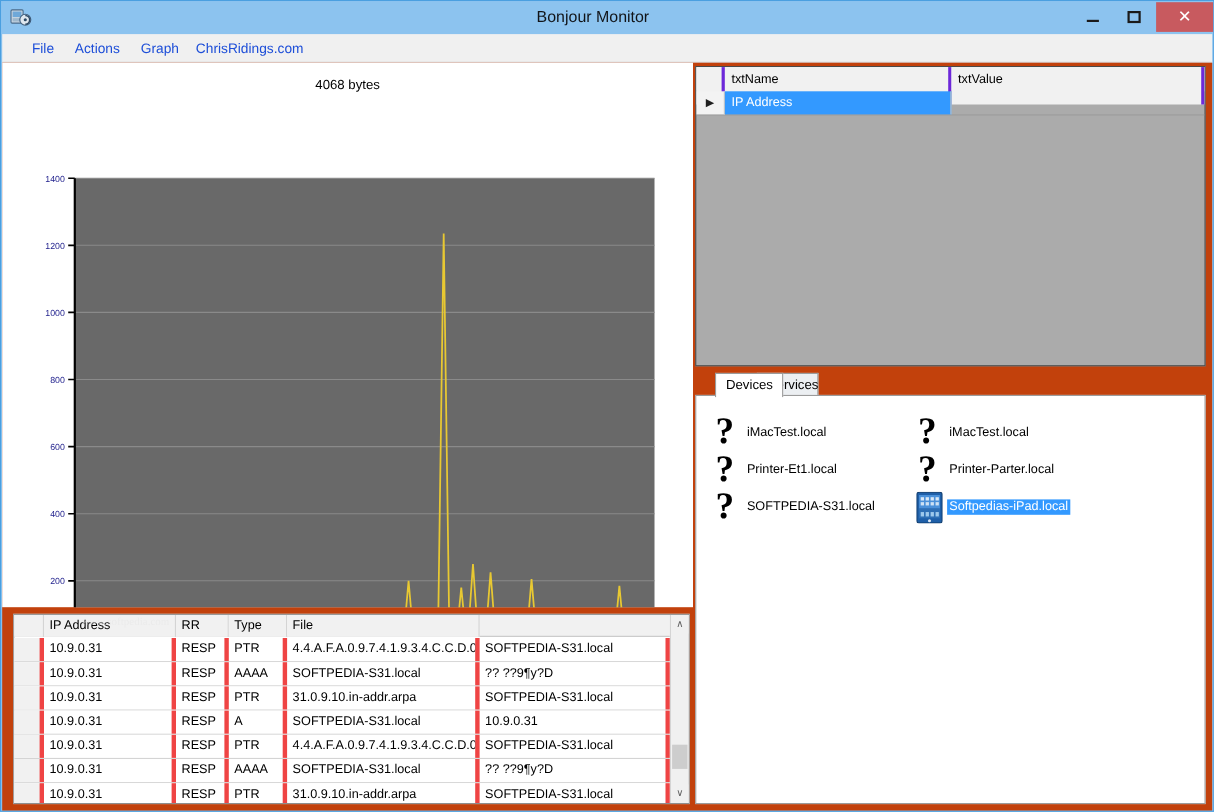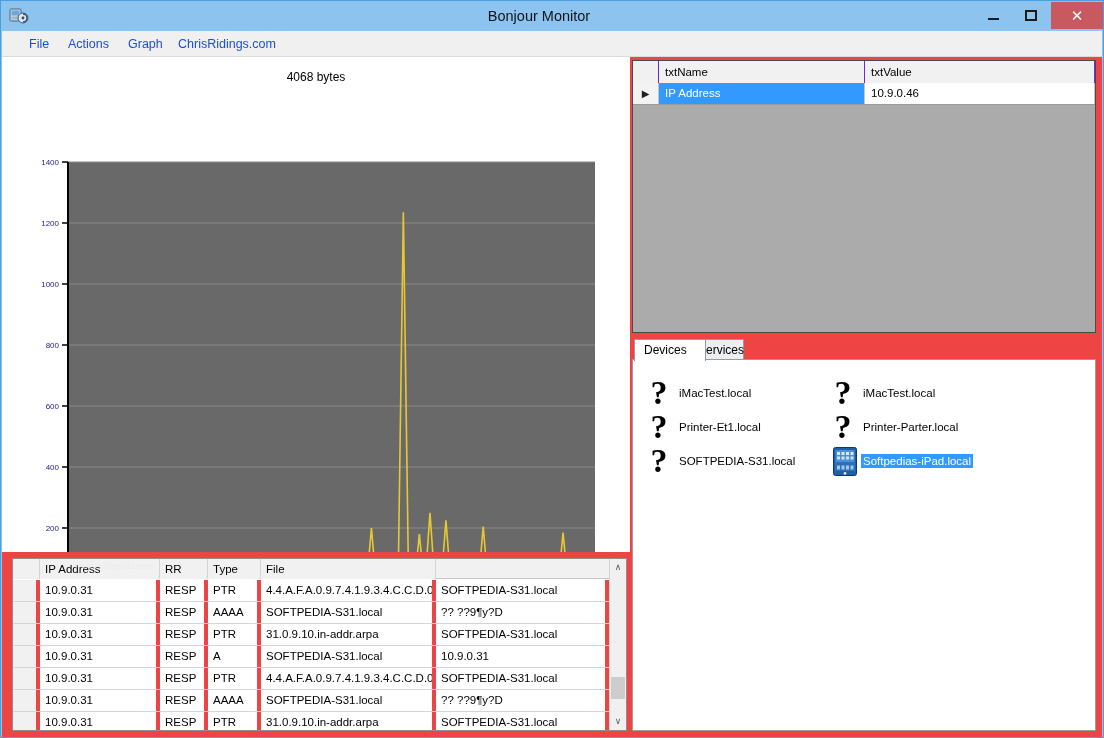--- a/index.html
+++ b/index.html
@@ -93,21 +93,21 @@
     padding: 0 9px;
     cursor: default;
     white-space: nowrap;
   }
 
   
   #client {
     position: absolute;
     left: 1px; top: 56px;
     width: 1100px; height: 680px;
-    background: #ef4444;
+    background: #c2410c;
   }
 
   
   #chart-panel {
     position: absolute;
     left: 0; top: 0;
     width: 628px; height: 495px;
     background: #ffffff;
   }
   #chart-title {
@@ -228,21 +228,21 @@
     position: absolute; left: 0; top: 0;
     width: 462px; height: 22px;
     background: #f1f1f1;
     border-bottom: 1px solid #9b9b9b;
   }
   .tg-hcell {
     position: absolute; top: 0; height: 34px;
     line-height: 22px;
     font-size: 11.5px; color: #000;
     padding-left: 6px;
-    border-right: 1px solid #6d28d9;
+    border-right: 3px solid #6d28d9;
     background: #f1f1f1;
     overflow: hidden; white-space: nowrap;
   }
   .tg-row {
     position: absolute; left: 0; top: 22px;
     width: 462px; height: 22px;
     border-bottom: 1px solid #9b9b9b;
   }
   .tg-cell {
     position: absolute; top: 0; height: 21px;
@@ -483,28 +483,27 @@
     <div id="txt-grid">
       <div class="tg-header" id="tg-header">
           <div class="tg-hcell" style="left: 0px; width: 26px;"></div>
           <div class="tg-hcell" style="left: 26px; width: 206px;">txtName</div>
           <div class="tg-hcell" style="left: 232px; width: 230px;">txtValue</div>
         </div>
       <div id="tg-body">
           <div class="tg-row" style="top: 22px;">
             <div class="tg-cell tg-rowhdr" style="left: 0px; width: 26px;">▶</div>
             <div class="tg-cell sel-blue" style="left: 26px; width: 206px;">IP Address</div>
-            <div class="tg-cell cell-white" style="left: 232px; width: 230px;">10.9.0.46</div>
           </div>
         </div>
     </div>
 
     <div id="dev-panel">
       <div class="tabstrip" id="tabstrip">
-          <div class="tab active" style="left: 2px; width: 72px; top: 0px;">Devices</div>
+          <div class="tab active" style="left: 18px; width: 62px; top: 0px;">Devices</div>
           <div class="tab" style="left: 56px; width: 56px;">Services</div>
         </div>
       <div id="dev-body">
           <div class="dev-item" style="left: 14px; top: 15px;">
             <div class="dev-icon-q">?</div>
             <div class="dev-label">iMacTest.local</div>
           </div>
           <div class="dev-item" style="left: 14px; top: 49px;">
             <div class="dev-icon-q">?</div>
             <div class="dev-label">Printer-Et1.local</div>

